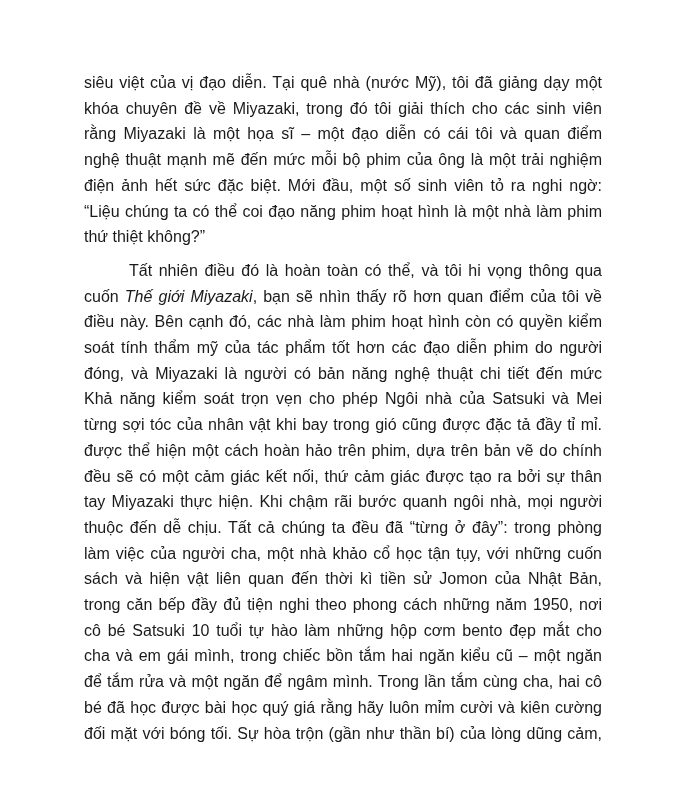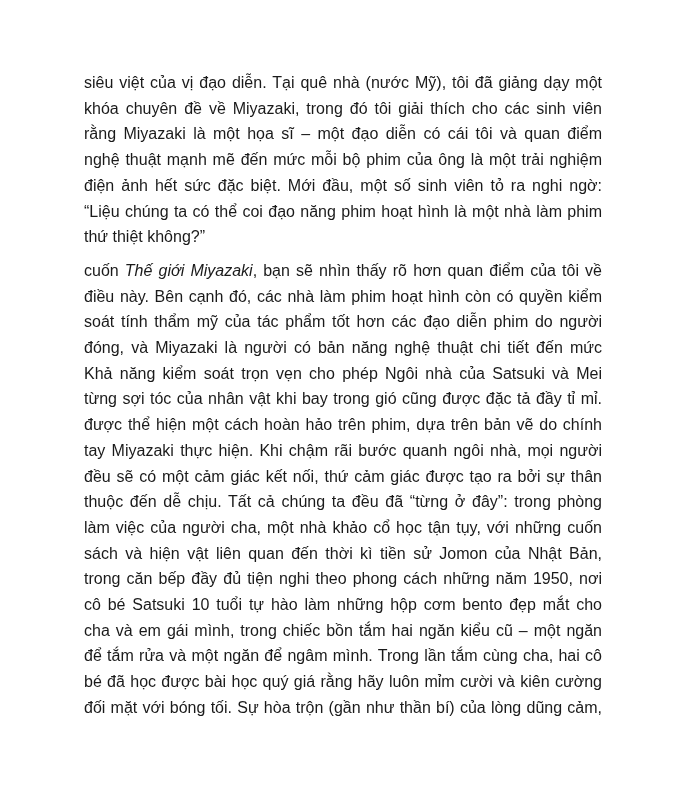--- a/index.html
+++ b/index.html
@@ -28,29 +28,30 @@
   <p class="para">
     <span class="line">siêu việt của vị đạo diễn. Tại quê nhà (nước Mỹ), tôi đã giảng dạy một</span>
     <span class="line">khóa chuyên đề về Miyazaki, trong đó tôi giải thích cho các sinh viên</span>
     <span class="line">rằng Miyazaki là một họa sĩ – một đạo diễn có cái tôi và quan điểm</span>
     <span class="line">nghệ thuật mạnh mẽ đến mức mỗi bộ phim của ông là một trải nghiệm</span>
     <span class="line">điện ảnh hết sức đặc biệt. Mới đầu, một số sinh viên tỏ ra nghi ngờ:</span>
     <span class="line">“Liệu chúng ta có thể coi đạo năng phim hoạt hình là một nhà làm phim</span>
     <span class="line last">thứ thiệt không?”</span>
   </p>
   <p class="para">
+    <span class="line" style="padding-left:45px">Tất nhiên điều đó là hoàn toàn có thể, và tôi hi vọng thông qua</span>
     <span class="line"><span>cuốn </span><em>Thế giới Miyazaki</em><span>, bạn sẽ nhìn thấy rõ hơn quan điểm của tôi về</span></span>
     <span class="line">điều này. Bên cạnh đó, các nhà làm phim hoạt hình còn có quyền kiểm</span>
     <span class="line">soát tính thẩm mỹ của tác phẩm tốt hơn các đạo diễn phim do người</span>
     <span class="line">đóng, và Miyazaki là người có bản năng nghệ thuật chi tiết đến mức</span>
     <span class="line">Khả năng kiểm soát trọn vẹn cho phép Ngôi nhà của Satsuki và Mei</span>
     <span class="line">từng sợi tóc của nhân vật khi bay trong gió cũng được đặc tả đầy tỉ mỉ.</span>
     <span class="line">được thể hiện một cách hoàn hảo trên phim, dựa trên bản vẽ do chính</span>
+    <span class="line">đều sẽ có một cảm giác kết nối, thứ cảm giác được tạo ra bởi sự thân</span>
     <span class="line">tay Miyazaki thực hiện. Khi chậm rãi bước quanh ngôi nhà, mọi người</span>
-    <span class="line">đều sẽ có một cảm giác kết nối, thứ cảm giác được tạo ra bởi sự thân</span>
     <span class="line">thuộc đến dễ chịu. Tất cả chúng ta đều đã “từng ở đây”: trong phòng</span>
     <span class="line">làm việc của người cha, một nhà khảo cổ học tận tụy, với những cuốn</span>
     <span class="line">sách và hiện vật liên quan đến thời kì tiền sử Jomon của Nhật Bản,</span>
     <span class="line">trong căn bếp đầy đủ tiện nghi theo phong cách những năm 1950, nơi</span>
     <span class="line">cô bé Satsuki 10 tuổi tự hào làm những hộp cơm bento đẹp mắt cho</span>
     <span class="line">cha và em gái mình, trong chiếc bồn tắm hai ngăn kiểu cũ – một ngăn</span>
     <span class="line">để tắm rửa và một ngăn để ngâm mình. Trong lần tắm cùng cha, hai cô</span>
     <span class="line">bé đã học được bài học quý giá rằng hãy luôn mỉm cười và kiên cường</span>
     <span class="line">đối mặt với bóng tối. Sự hòa trộn (gần như thần bí) của lòng dũng cảm,</span>
   </p>

